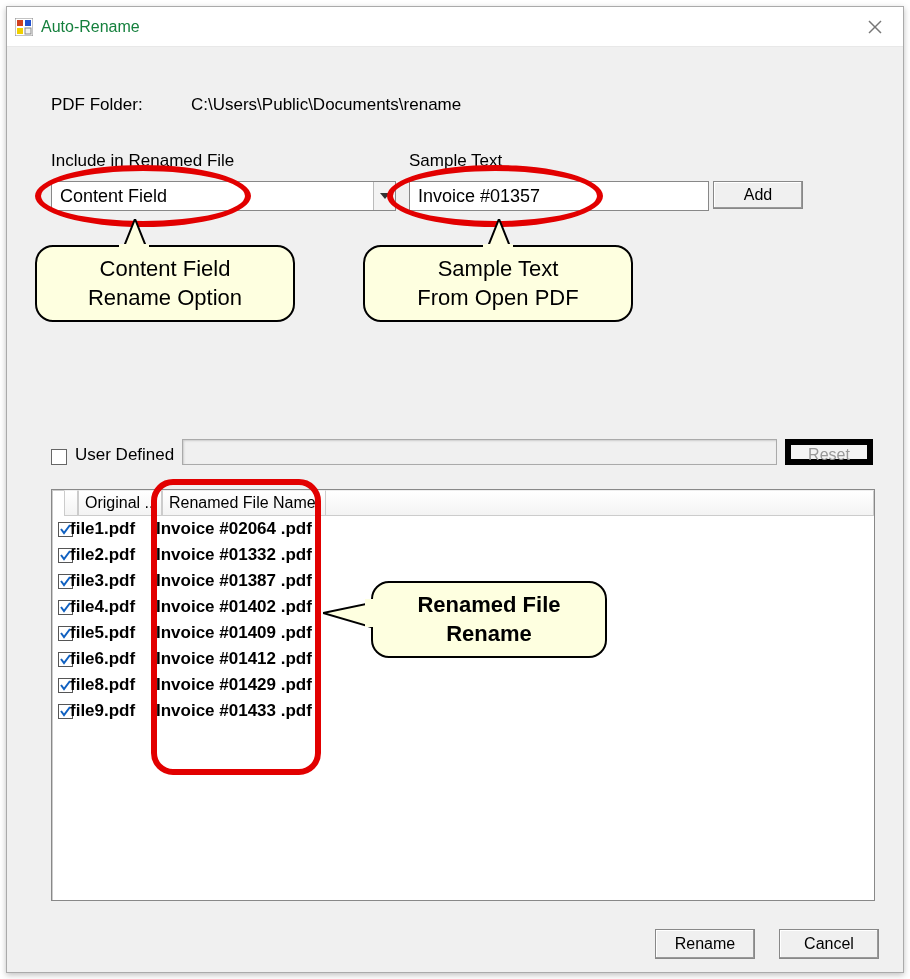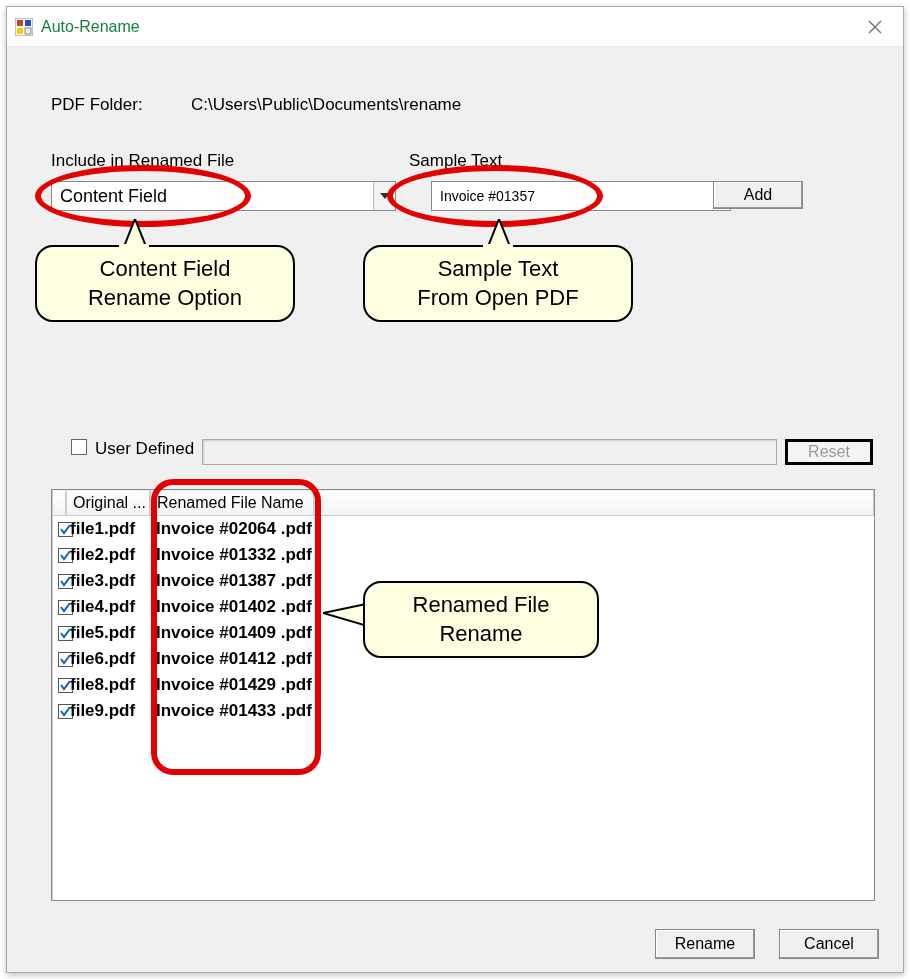--- a/index.html
+++ b/index.html
@@ -62,25 +62,25 @@
   .combo .ctext { padding:0 8px; flex:1; font-size:18px; }
   .combo .arrow {
     width:22px; height:100%;
     display:flex;align-items:center;justify-content:center;
     border-left:1px solid #bbb;
     background:#f3f3f3;
   }
   .combo .arrow svg { display:block; }
 
   .sample-box {
-    position:absolute; left:424px; top:134px;
+    position:absolute; left:402px; top:134px;
     width:300px; height:30px;
     background:#fff; border:1px solid #888;
     padding:0 8px; display:flex; align-items:center;
-    font-size:14px;
+    font-size:18px;
   }
   .add-btn {
     position:absolute; left:706px; top:134px;
     width:90px; height:28px;
     background:#f0f0f0; border:1px solid #888;
     box-shadow: inset -1px -1px 0 #999, inset 1px 1px 0 #fff;
     font-size:16px;
   }
 
   
@@ -109,47 +109,48 @@
   .red-roundrect {
     position:absolute;
     border:6px solid #e20000;
     border-radius:22px;
     background:transparent;
     pointer-events:none;
   }
 
   .userdef-row {
     position:absolute; left:44px; top:392px; right:30px;
-    display:flex; align-items:flex-start; gap:8px;margin-left:20px;
+    display:flex; align-items:flex-end; gap:8px;
   }
   .chk {
     width:16px;height:16px;border:1px solid #666;background:#fff;
     display:inline-block;
   }
   .ud-input {
     flex:1; height:26px; border:1px solid #aaa;
     background:#f0f0f0; box-shadow: inset 1px 1px 2px #ccc;
   }
   .reset-btn {
     width:88px; height:26px;
-    background:#f4f4f4; border:3px solid #000000;
+    background:#f4f4f4; border:6px solid #000000;
     color:#999; font-size:16px;
   }
 
   .table-wrap {
     position:absolute; left:44px; top:442px;
     width:824px; height:412px;
     background:#fff; border:1px solid #888;
     box-shadow: inset 1px 1px 0 #ccc;
     overflow:hidden;
   }
   .thead {
     display:flex; height:26px;
     background:#bef264;
     font-size:16px;
+    margin-left:12px;
   }
   .th {
     border:1px solid #ccc; border-top:1px solid #eee;
     padding:2px 6px; display:flex; align-items:center;
     background:linear-gradient(#fff,#f3f3f3);
     white-space:nowrap; overflow:hidden;
   }
   .th0 { width:14px; }
   .th1 { width:84px; }
   .th2 { width:164px; }
@@ -358,21 +359,21 @@
             <div class="cell-ren">Invoice #01433 .pdf</div>
           </div>
         </div>
     </div>
 
     <div class="red-roundrect" style="left:144px; top:432px; width:170px; height:296px;"></div>
 
     <svg class="tail-svg" style="left:316px; top:552px; width:48px; height:32px;" viewBox="0 0 48 32">
       <polygon points="0,14 48,4 48,28" fill="#feffe0" stroke="#000" stroke-width="2"></polygon>
     </svg>
-    <div class="callout" style="left:356px; top:534px; width:236px;">
+    <div class="callout" style="left:364px; top:534px; width:236px;font-weight:bold;">
       <div>Renamed File</div>
       <div>Rename</div>
     </div>
     <div style="position:absolute;left:358px;top:552px;width:8px;height:28px;background:#feffe0;"></div>
 
     <div class="footer">
       <button class="btn">Rename</button>
       <button class="btn">Cancel</button>
     </div>
 

